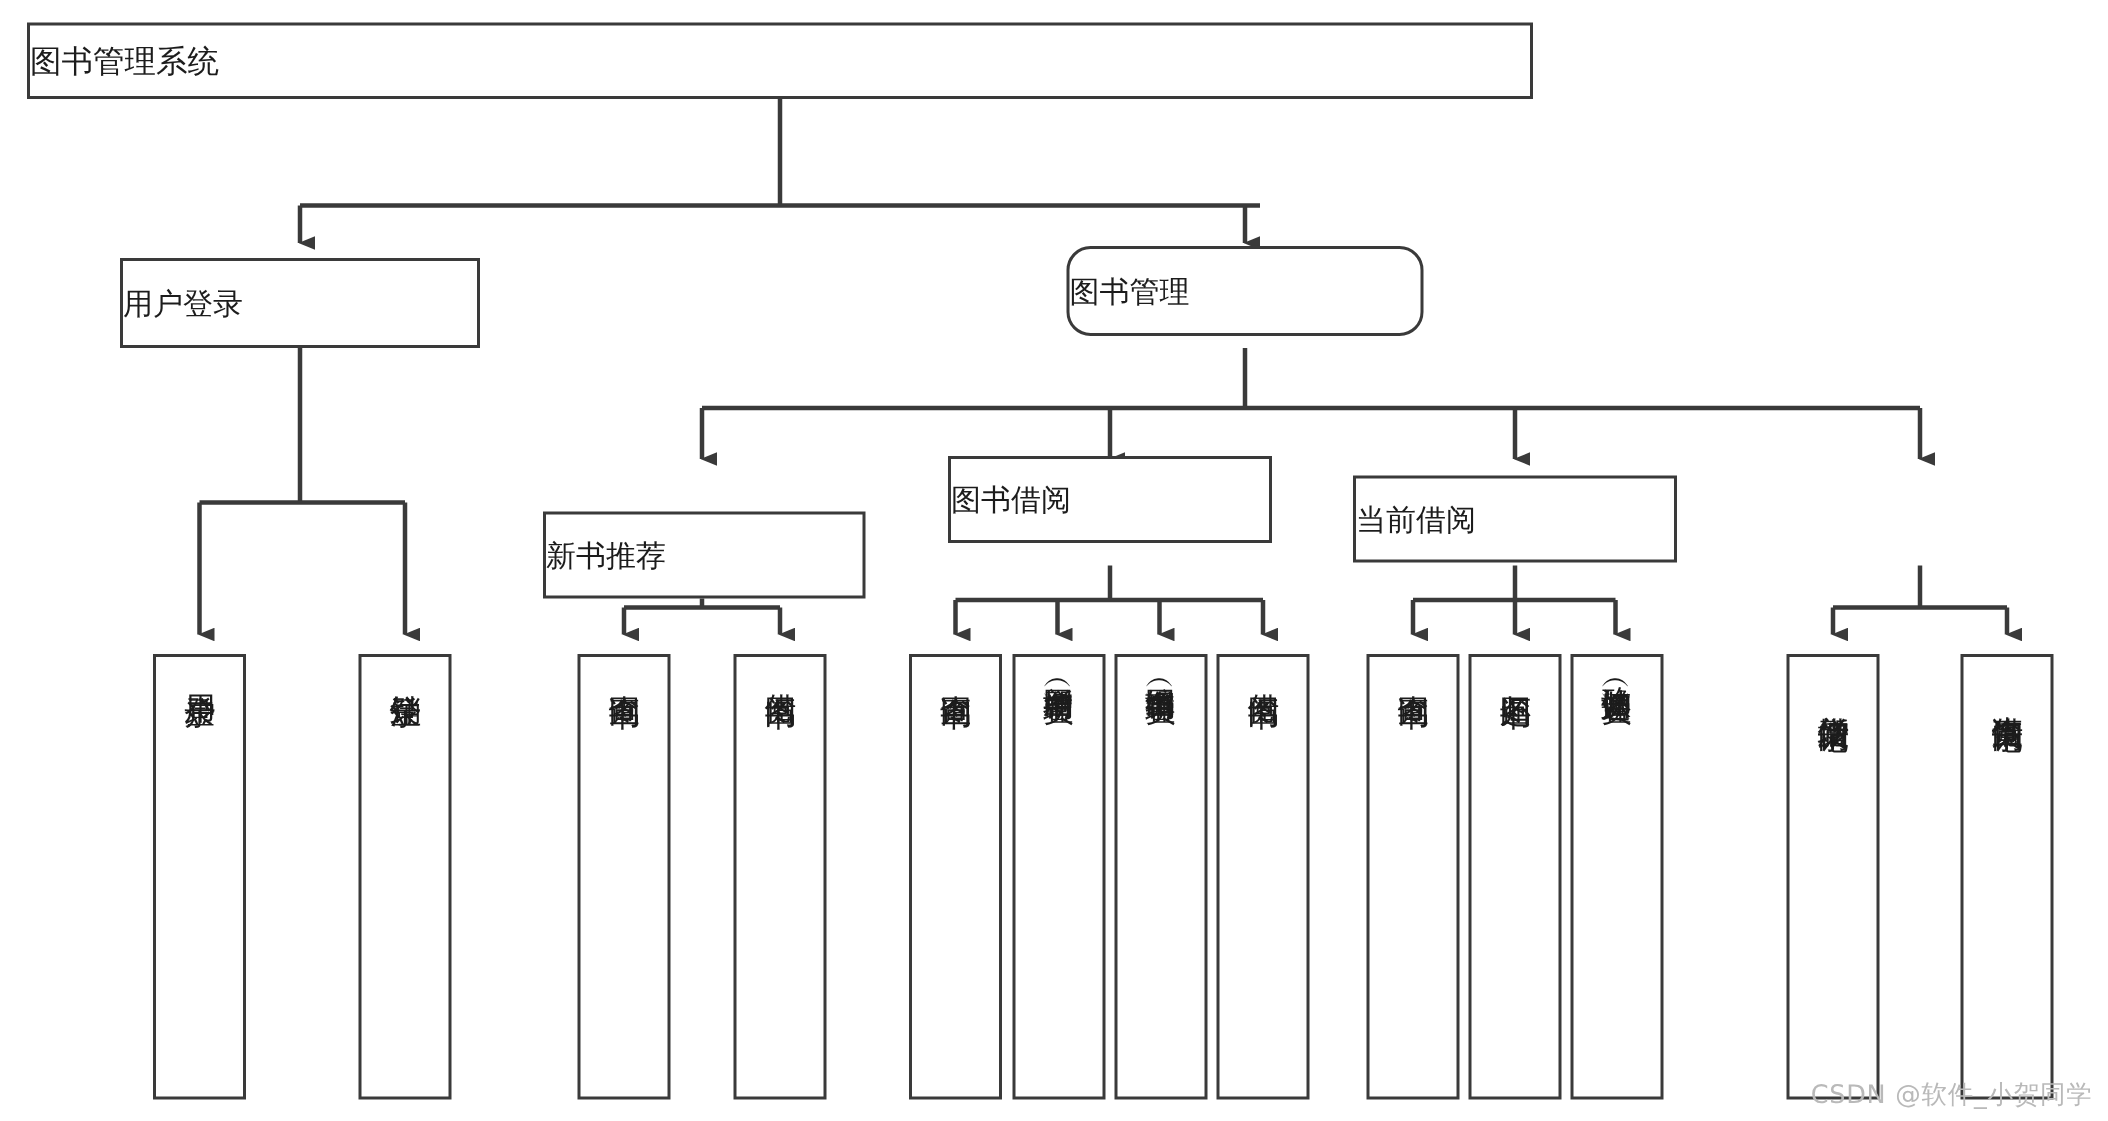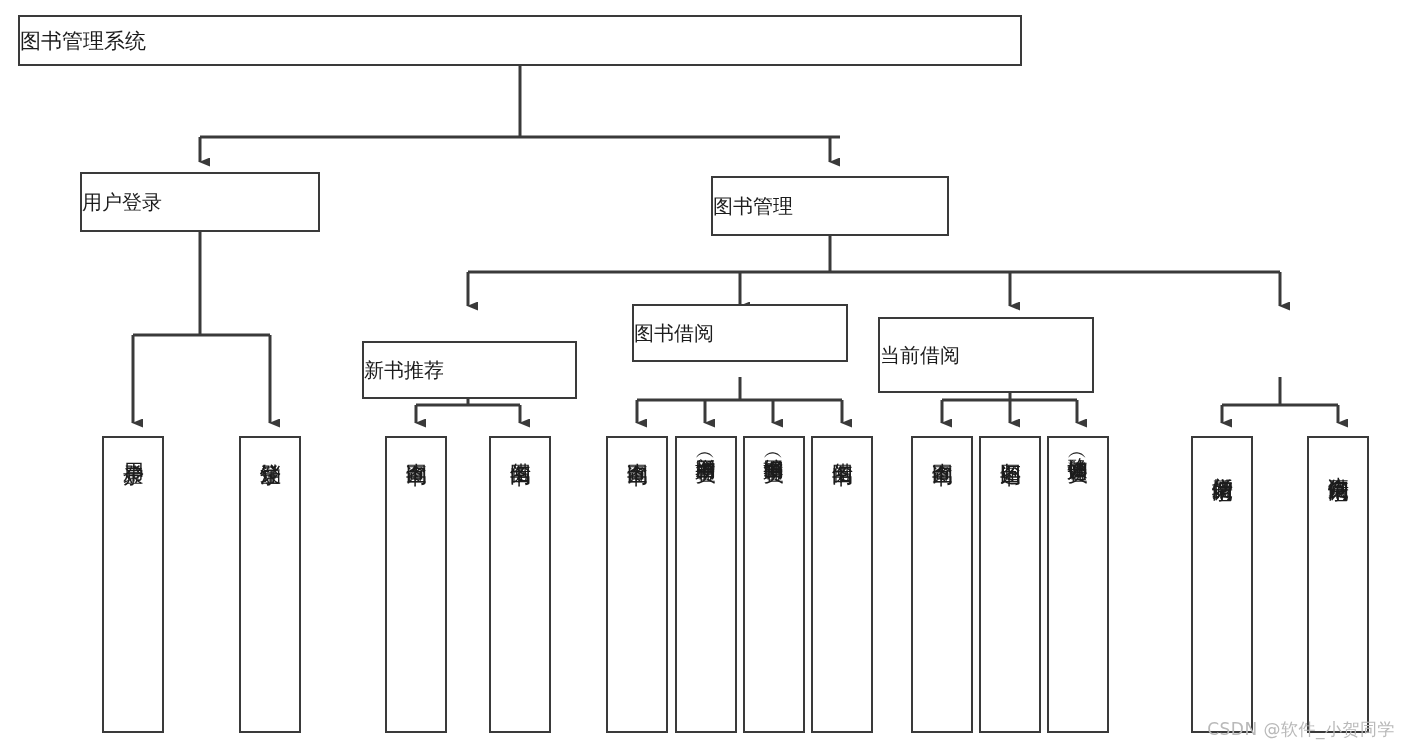--- a/index.html
+++ b/index.html
@@ -127,31 +127,31 @@
     </g>
   </svg>
 
   <div class="node root" style="left:18px; top:15px; width:1004px; height:51px;">
     <span>图书管理系统</span>
   </div>
 
   <div class="node lvl2" style="left:80px; top:172px; width:240px; height:60px;">
     <span>用户登录</span>
   </div>
-  <div class="node lvl2" style="left:711px; top:176px; width:238px; height:60px;">
+  <div class="node lvl2" style="left:711px; top:164px; width:238px; height:60px;border-radius:16px;">
     <span>图书管理</span>
   </div>
 
   <div class="node lvl3" style="left:362px; top:317px; width:215px; height:58px;margin-top:24px;">
     <span>新书推荐</span>
   </div>
   <div class="node lvl3" style="left:632px; top:304px; width:216px; height:58px;">
     <span>图书借阅</span>
   </div>
-  <div class="node lvl3" style="left:878px; top:317px; width:216px; height:76px;">
+  <div class="node lvl3" style="left:902px; top:317px; width:216px; height:58px;">
     <span>当前借阅</span>
   </div>
 
   <div class="node leaf" style="left:102px; top:436px; width:62px; height:297px;">
     <span class="vtext">用户登录</span>
   </div>
   <div class="node leaf" style="left:239px; top:436px; width:62px; height:297px;">
     <span class="vtext">注销登录</span>
   </div>
 

